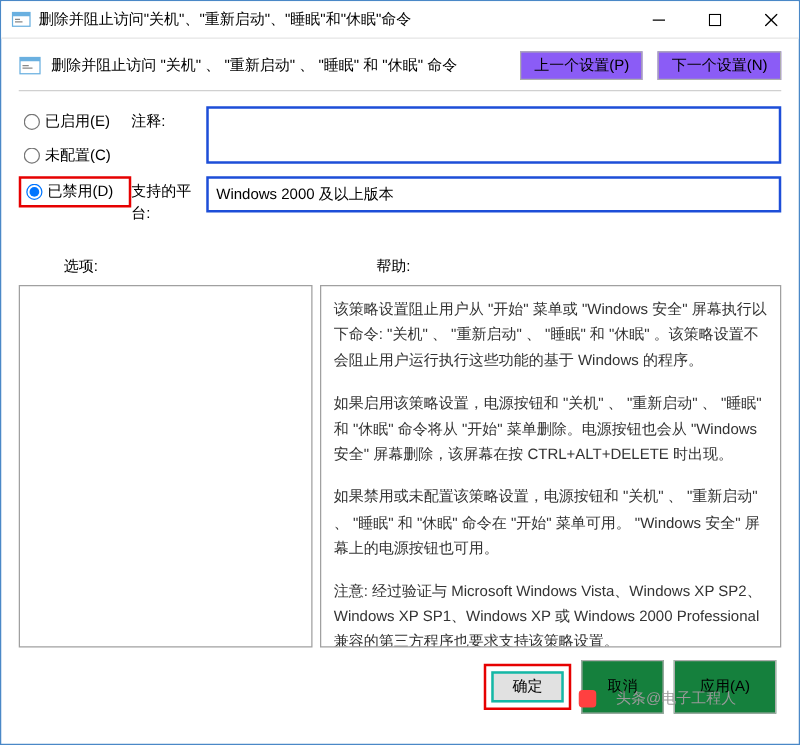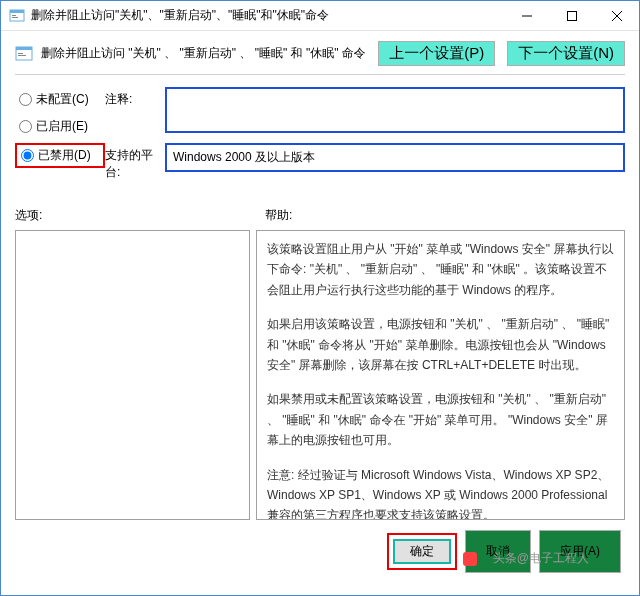--- a/index.html
+++ b/index.html
@@ -9,37 +9,37 @@
     .title-icon { width: 16px; height: 16px; margin-right: 6px; }
     .title-text { font-size: 12px; flex: 1; color: #000; }
     .win-controls { display: flex; }
     .win-btn { width: 45px; height: 30px; display: flex; align-items: center; justify-content: center; }
     .win-btn svg { display: block; }
     
     .content { padding: 10px 14px; }
     .header-row { display: flex; align-items: center; gap: 8px; margin-bottom: 8px; }
     .header-icon { width: 18px; height: 18px; }
     .header-text { font-size: 12px; flex: 1; }
-    .nav-btn { font-size: 15px; padding: 2px 10px; border: 1px solid #adadad; background: #5eead4; margin-left: 4px; }
+    .nav-btn { font-size: 12px; padding: 2px 10px; border: 1px solid #adadad; background: #8b5cf6; margin-left: 4px; }
     
     .hr { border: none; border-top: 1px solid #d0d0d0; margin: 6px 0 12px 0; }
     
     .config-row { display: flex; align-items: flex-start; }
     .radio-col { width: 90px; padding-top: 2px; }
     .radio-opt { display: flex; align-items: center; font-size: 12px; margin-bottom: 6px; padding: 2px 4px; }
     .radio-opt input { margin-right: 4px; }
     .hl-red { border: 2px solid #e60000; }
     
     .right-col { flex: 1; }
     .field-row { display: flex; align-items: flex-start; margin-bottom: 10px; justify-content: space-between; }
     .field-label { width: 60px; font-size: 12px; padding-top: 4px; }
     .field-box { flex: 1; border: 2px solid #1d4ed8; background: #fff; min-height: 46px; font-size: 12px; padding: 4px 6px; }
     .platform-box { min-height: 24px; }
     
-    .mid-labels { display: flex; margin-top: 16px; margin-bottom: 6px; }
+    .mid-labels { display: flex; margin-top: 16px; margin-bottom: 6px; margin-left: 36px; }
     .mid-labels span { font-size: 12px; }
     .opt-label { width: 250px; }
     
     .panels { display: flex; gap: 6px; }
     .panel-left { width: 235px; height: 290px; border: 1px solid #a0a0a0; background: #fff; }
     .panel-right { flex: 1; height: 290px; border: 1px solid #a0a0a0; background: #fff; padding: 8px 10px; font-size: 12px; line-height: 1.7; overflow: hidden; color: #333; }
     .panel-right p { margin-bottom: 14px; }
     
     .buttons-row { display: flex; justify-content: flex-end; gap: 8px; margin-top: 10px; padding-right: 4px; align-items: center; }
     .dlg-btn { font-size: 12px; padding: 12px 20px; border: 1px solid #adadad; background: #15803d; }
@@ -97,25 +97,25 @@
       <button class="nav-btn">上一个设置(P)</button>
       <button class="nav-btn">下一个设置(N)</button>
     </div>
 
     <hr class="hr">
 
     <div class="config-row">
       <div class="radio-col">
         <label class="radio-opt">
           <input type="radio" name="cfg" style="">
-          <span>未配置(C)</span>
+          <span>已启用(E)</span>
         </label>
         <label class="radio-opt">
           <input type="radio" name="cfg" style="">
-          <span>已启用(E)</span>
+          <span>未配置(C)</span>
         </label>
         <label class="radio-opt hl-red">
           <input type="radio" name="cfg" checked="" style="">
           <span>已禁用(D)</span>
         </label>
       </div>
       <div class="right-col">
         <div class="field-row">
           <span class="field-label">注释:</span>
           <div class="field-box"></div>

